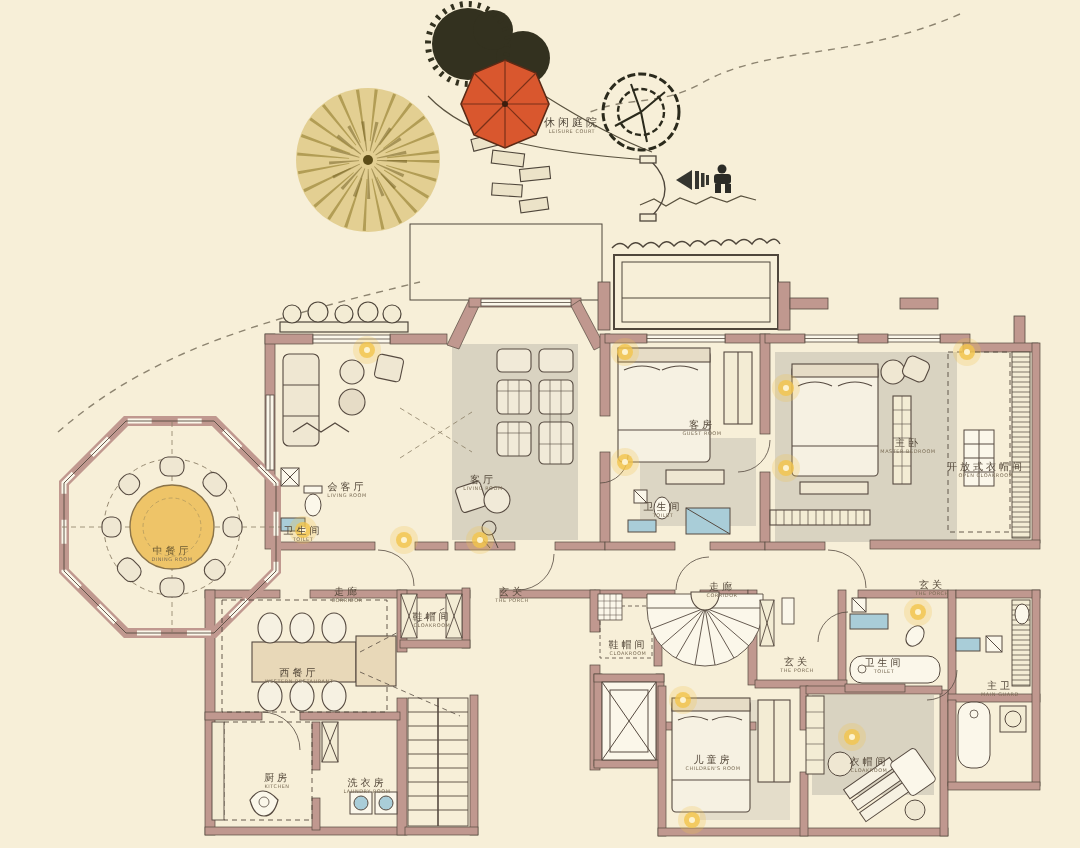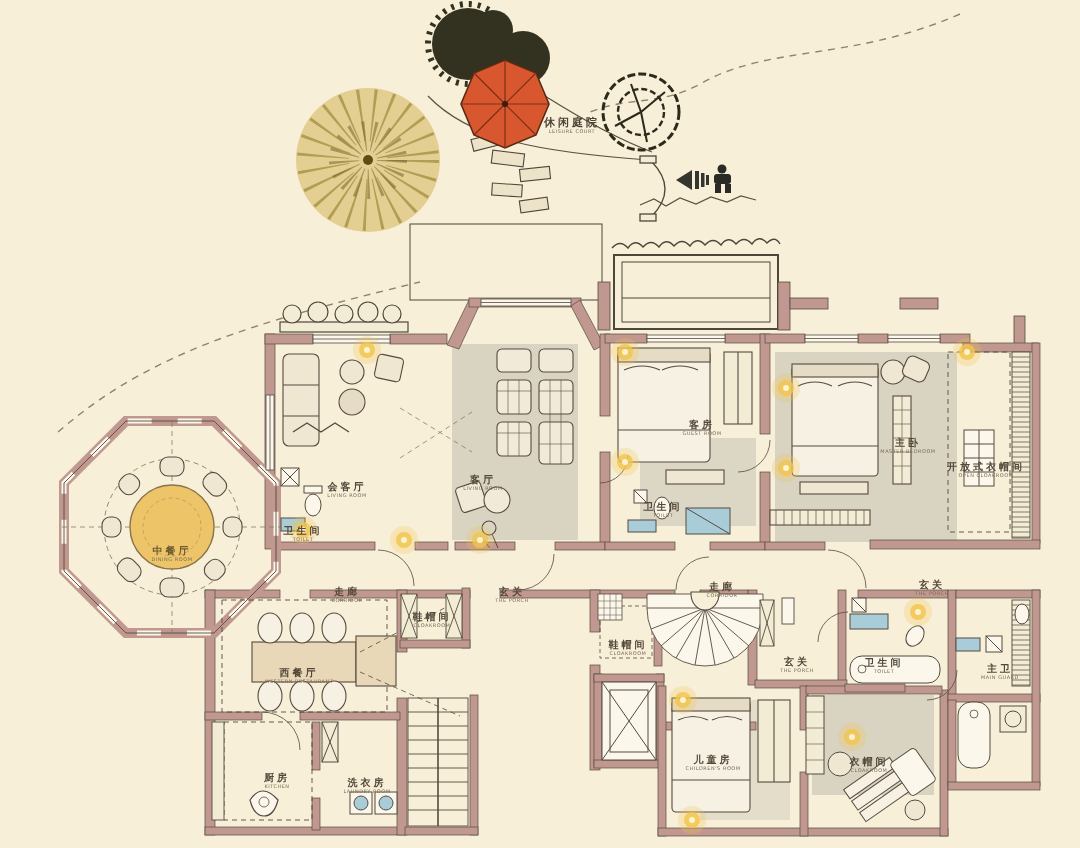--- a/index.html
+++ b/index.html
@@ -2,21 +2,21 @@
 <html><head>
 <meta charset="utf-8">
 <style>
   html,body{margin:0;padding:0;}
   body{width:1080px;height:848px;overflow:hidden;background:#f7efd8;
        font-family:"DejaVu Sans", sans-serif;position:relative;}
   #canvas{position:absolute;left:0;top:0;width:1080px;height:848px;}
   svg{position:absolute;left:0;top:0;}
   .room-label{position:absolute;transform:translate(-50%,-50%);text-align:center;
               pointer-events:none;white-space:nowrap;z-index:5;}
-  .room-label .zh{font-size:10px;letter-spacing:3px;color:#54483a;font-weight:bold;line-height:11px;margin-top:36px;}
+  .room-label .zh{font-size:10px;letter-spacing:3px;color:#54483a;font-weight:normal;line-height:11px;margin-top:36px;}
   .room-label .en{font-size:5.5px;letter-spacing:.6px;color:#7a6c55;line-height:7px;transform:scale(.9);}
   .room-label.dining .zh{color:#6e5c33;}
   .room-label.court .zh{font-size:11px;color:#4c4336;}
 </style>
 </head>
 <body>
 
 <div id="canvas">
 <svg width="1080" height="848" viewBox="0 0 1080 848">
 
@@ -695,21 +695,21 @@
         <div class="en">LAUNDRY ROOM</div>
       </div>
       <div class="room-label" style="left: 797px; top: 647px;">
         <div class="zh">玄关</div>
         <div class="en">THE PORCH</div>
       </div>
       <div class="room-label" style="left: 884px; top: 648px;">
         <div class="zh">卫生间</div>
         <div class="en">TOILET</div>
       </div>
-      <div class="room-label" style="left: 1000px; top: 654px;">
+      <div class="room-label" style="left: 1000px; top: 671px;">
         <div class="zh">主卫</div>
         <div class="en">MAIN GUARD</div>
       </div>
       <div class="room-label" style="left: 713px; top: 745px;">
         <div class="zh">儿童房</div>
         <div class="en">CHILDREN'S ROOM</div>
       </div>
       <div class="room-label" style="left: 869px; top: 747px; text-align: center;">
         <div class="zh">衣帽间</div>
         <div class="en">CLOAKROOM</div>

